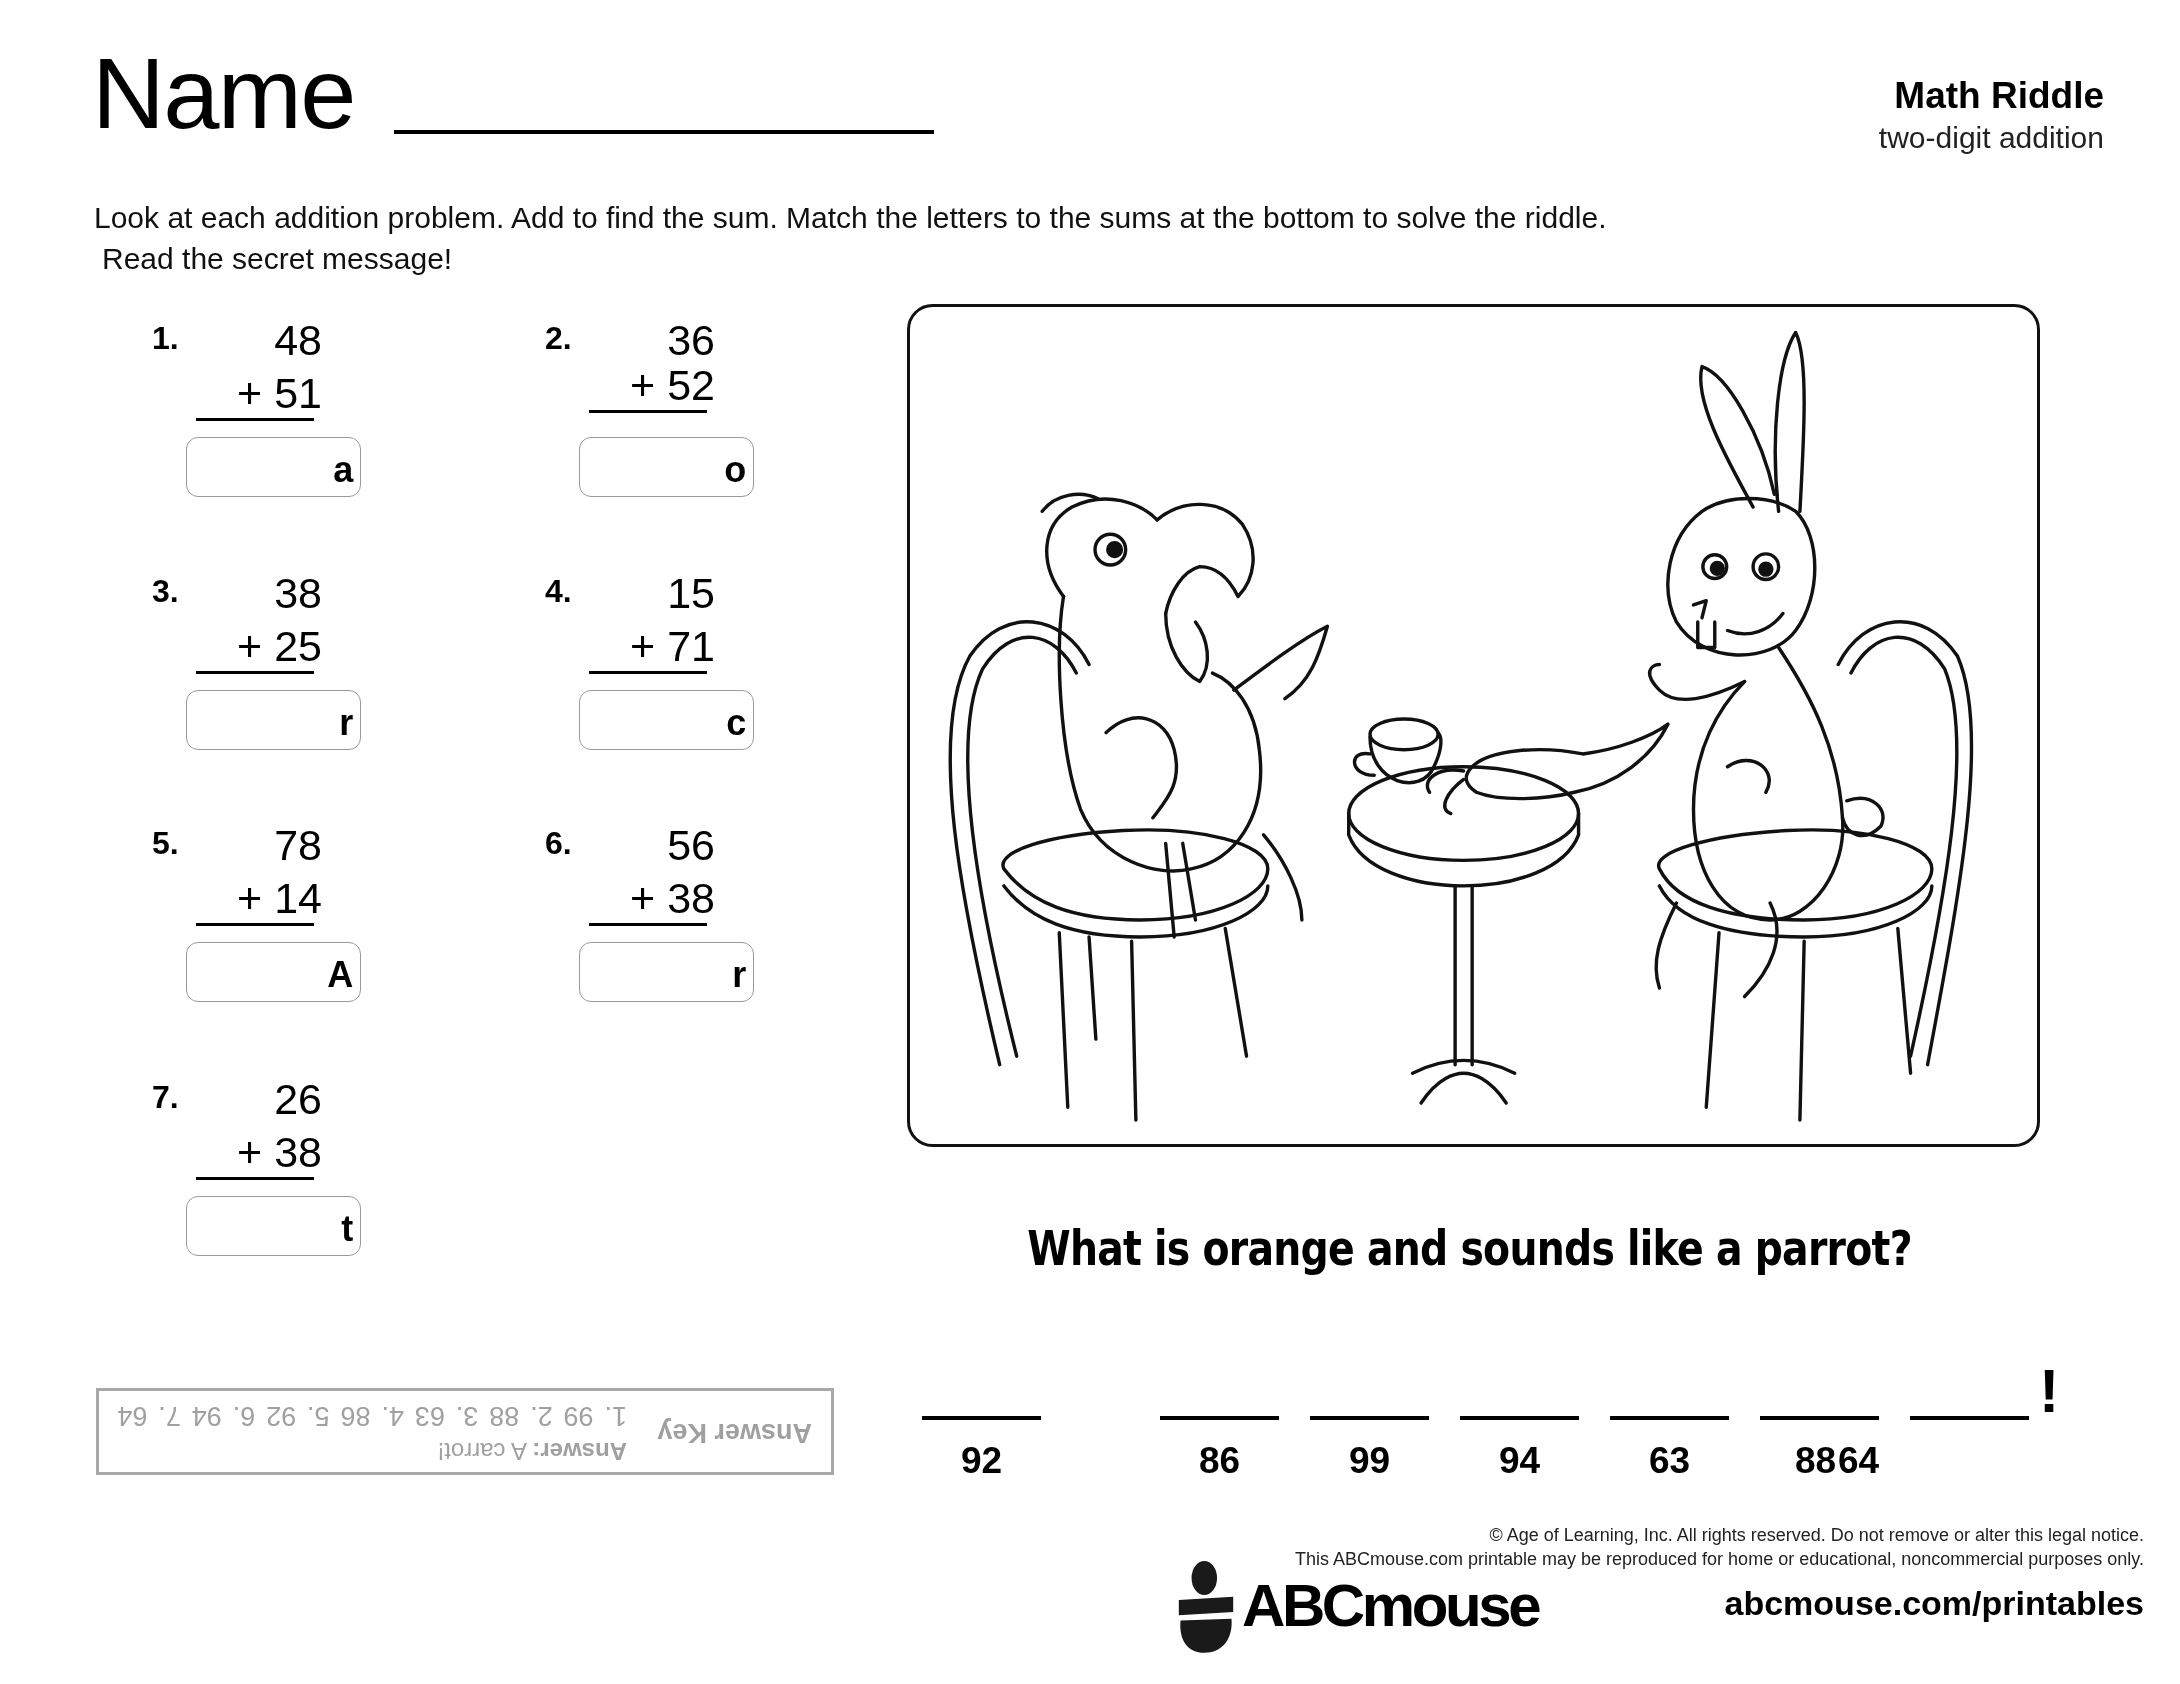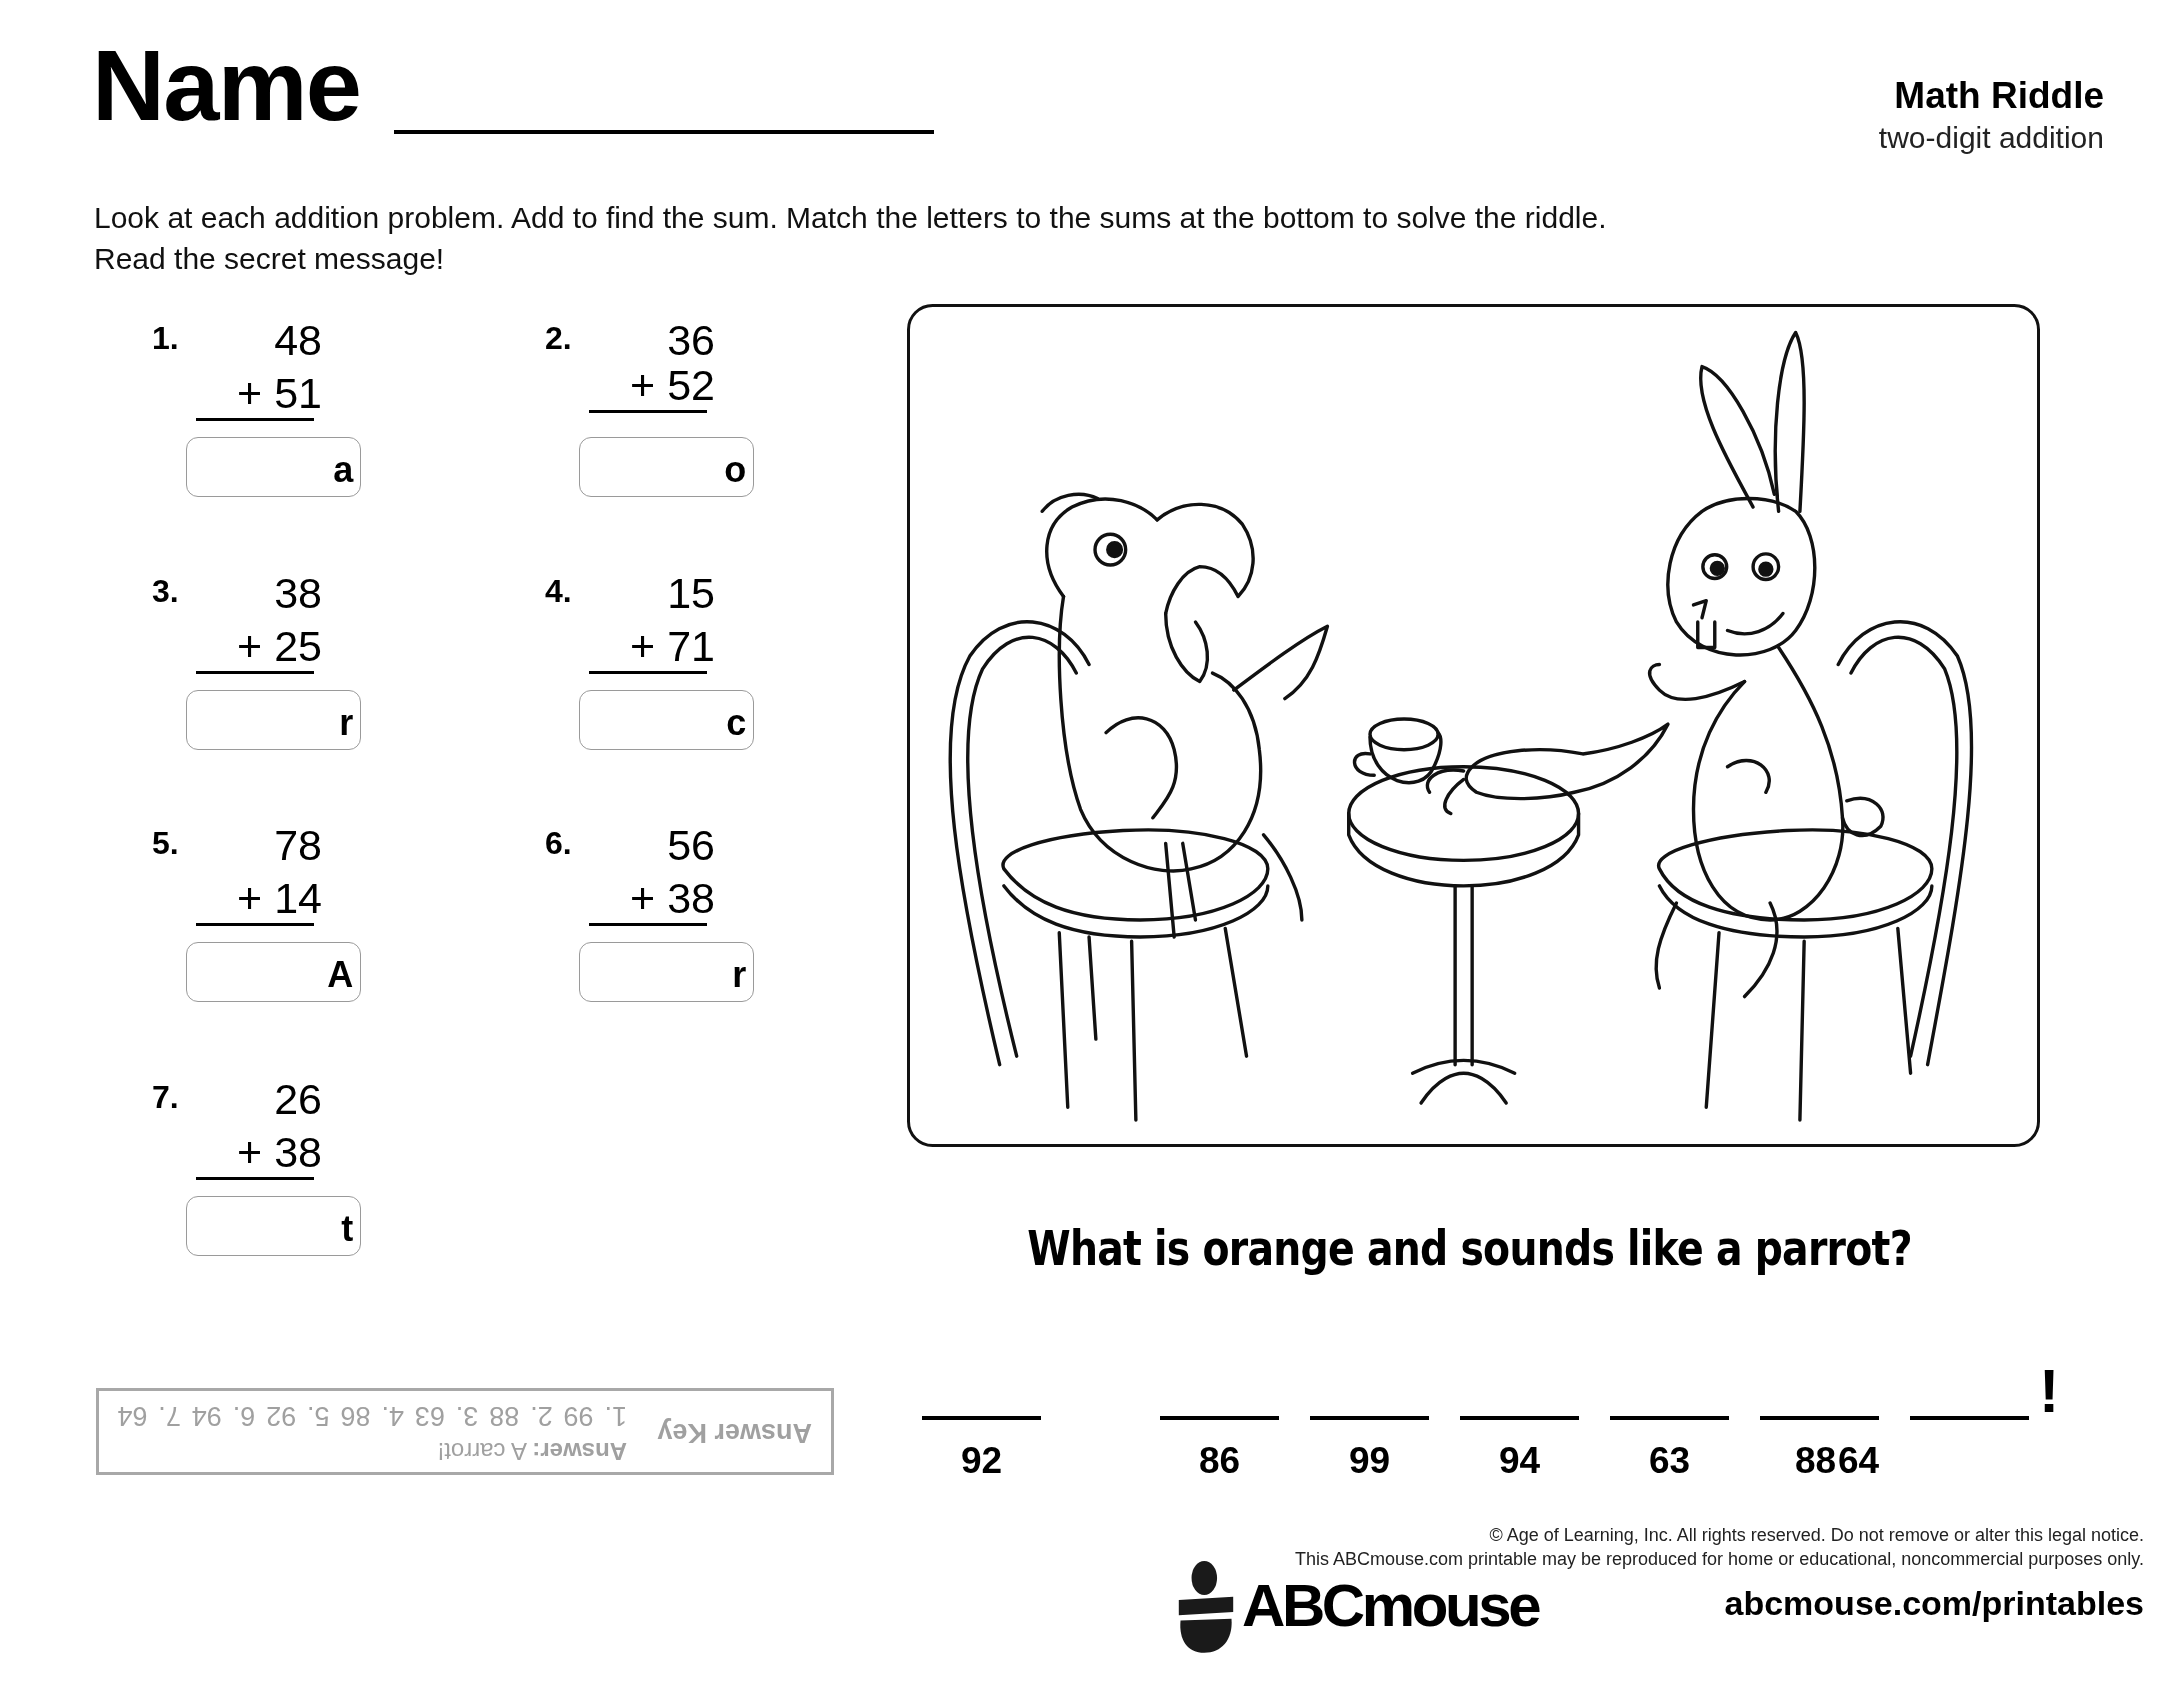--- a/index.html
+++ b/index.html
@@ -1,26 +1,26 @@
 <!DOCTYPE html>
 <html style="font-size:13.6px"><head>
 <meta charset="utf-8">
 <style>
   html, body { margin: 0; padding: 0; background: #ffffff; }
   body { width: 2181px; height: 1685px; position: relative; overflow: hidden; font-family: "Liberation Sans", sans-serif; color: #000; }
   .abs { position: absolute; }
 
   
-  #name-label { left: 92px; top: 35px; font-size: 101px; font-weight: 700; letter-spacing: -1.7px; line-height: 1; }
+  #name-label { left: 92px; top: 43px; font-size: 101px; font-weight: 400; letter-spacing: -1.7px; line-height: 1; }
   #name-line { left: 394px; top: 130px; width: 540px; height: 4.3px; background: #000; }
   #title { right: 77px; top: 75px; font-size: 37px; font-weight: 700; }
   #subtitle { right: 77px; top: 121px; font-size: 30px; color: #222; text-align: right; }
   .instr { left: 94px; font-size: 30px; color: #111; }
   #instr1 { top: 201px; }
-  #instr2 { top: 242px; }
+  #instr2 { top: 242px; margin-left: 8px; }
 
   
   .problem { position: absolute; width: 221px; height: 256px; }
   .pnum { position: absolute; left: 0; top: 6.8px; font-size: 32px; font-weight: 700; }
   .addend { position: absolute; right: 51px; font-size: 43px; text-align: right; }
   .a1 { top: 3.4px; }
   .a2 { top: 56px; }
   .rule { position: absolute; left: 44px; top: 105px; width: 118px; height: 3.4px; background: #000; }
   .box { position: absolute; left: 34px; top: 124px; width: 175px; height: 60px; border: 1.7px solid #9a9a9a; border-radius: 12px; box-sizing: border-box; }
   .box-letter { position: absolute; right: 6.8px; bottom: 5.1px; font-size: 36px; font-weight: 700; }

